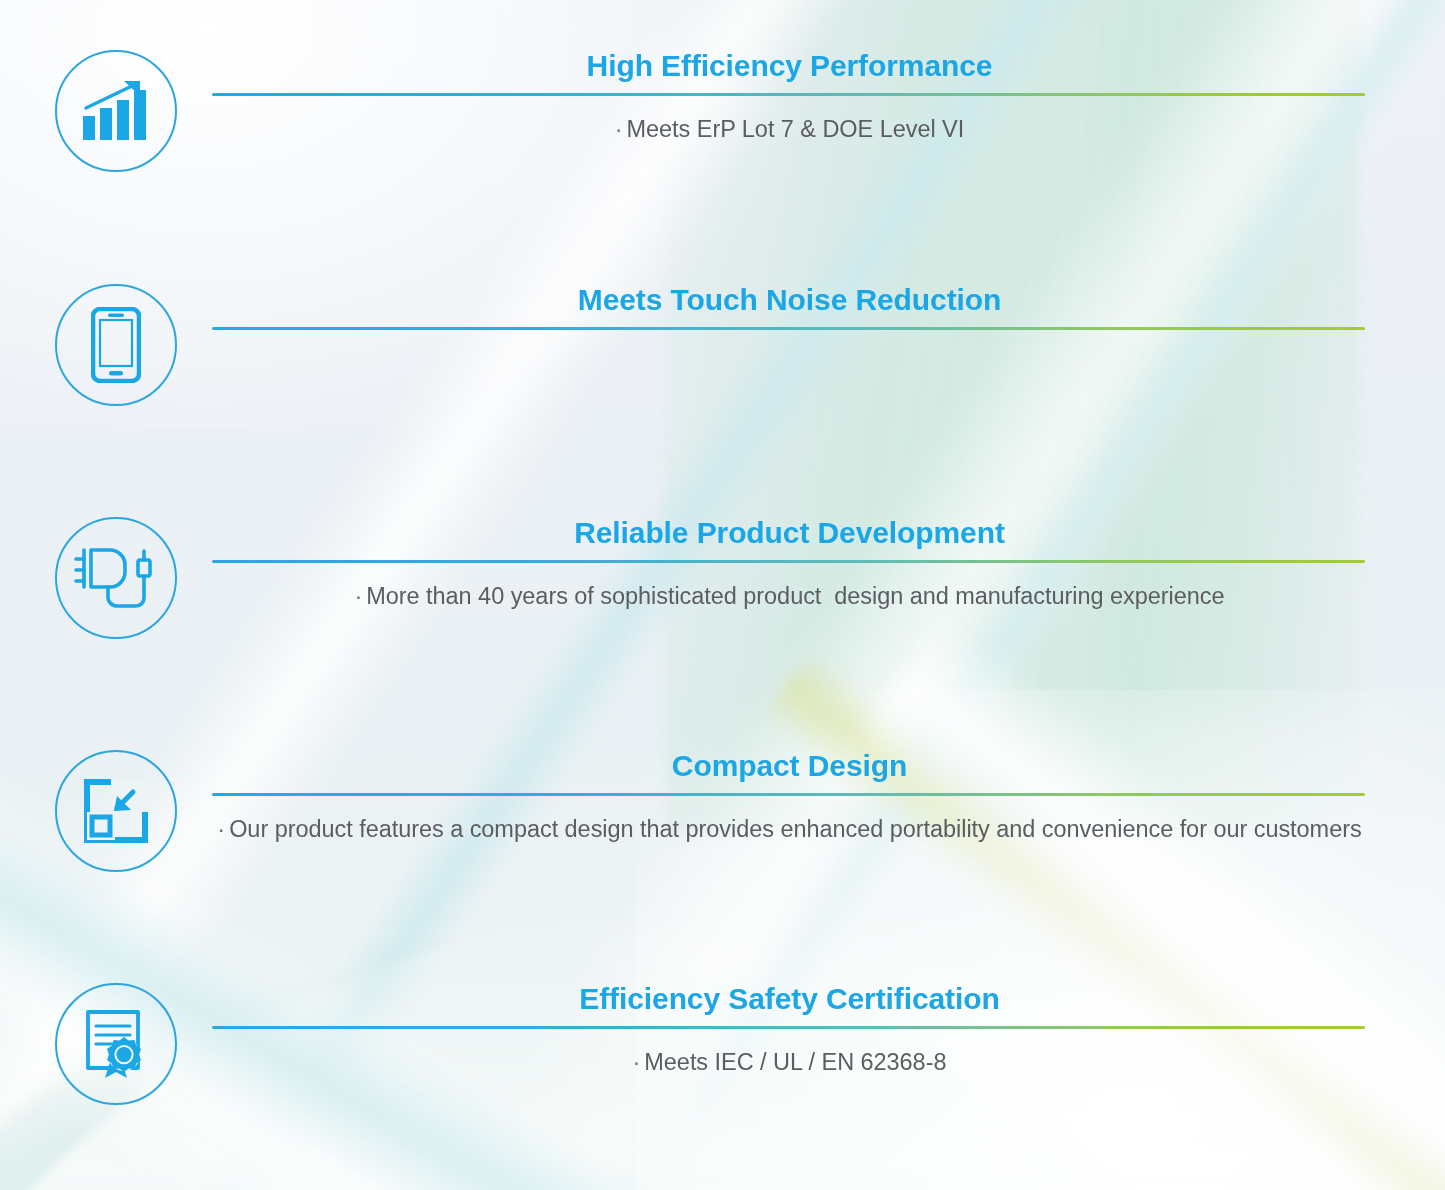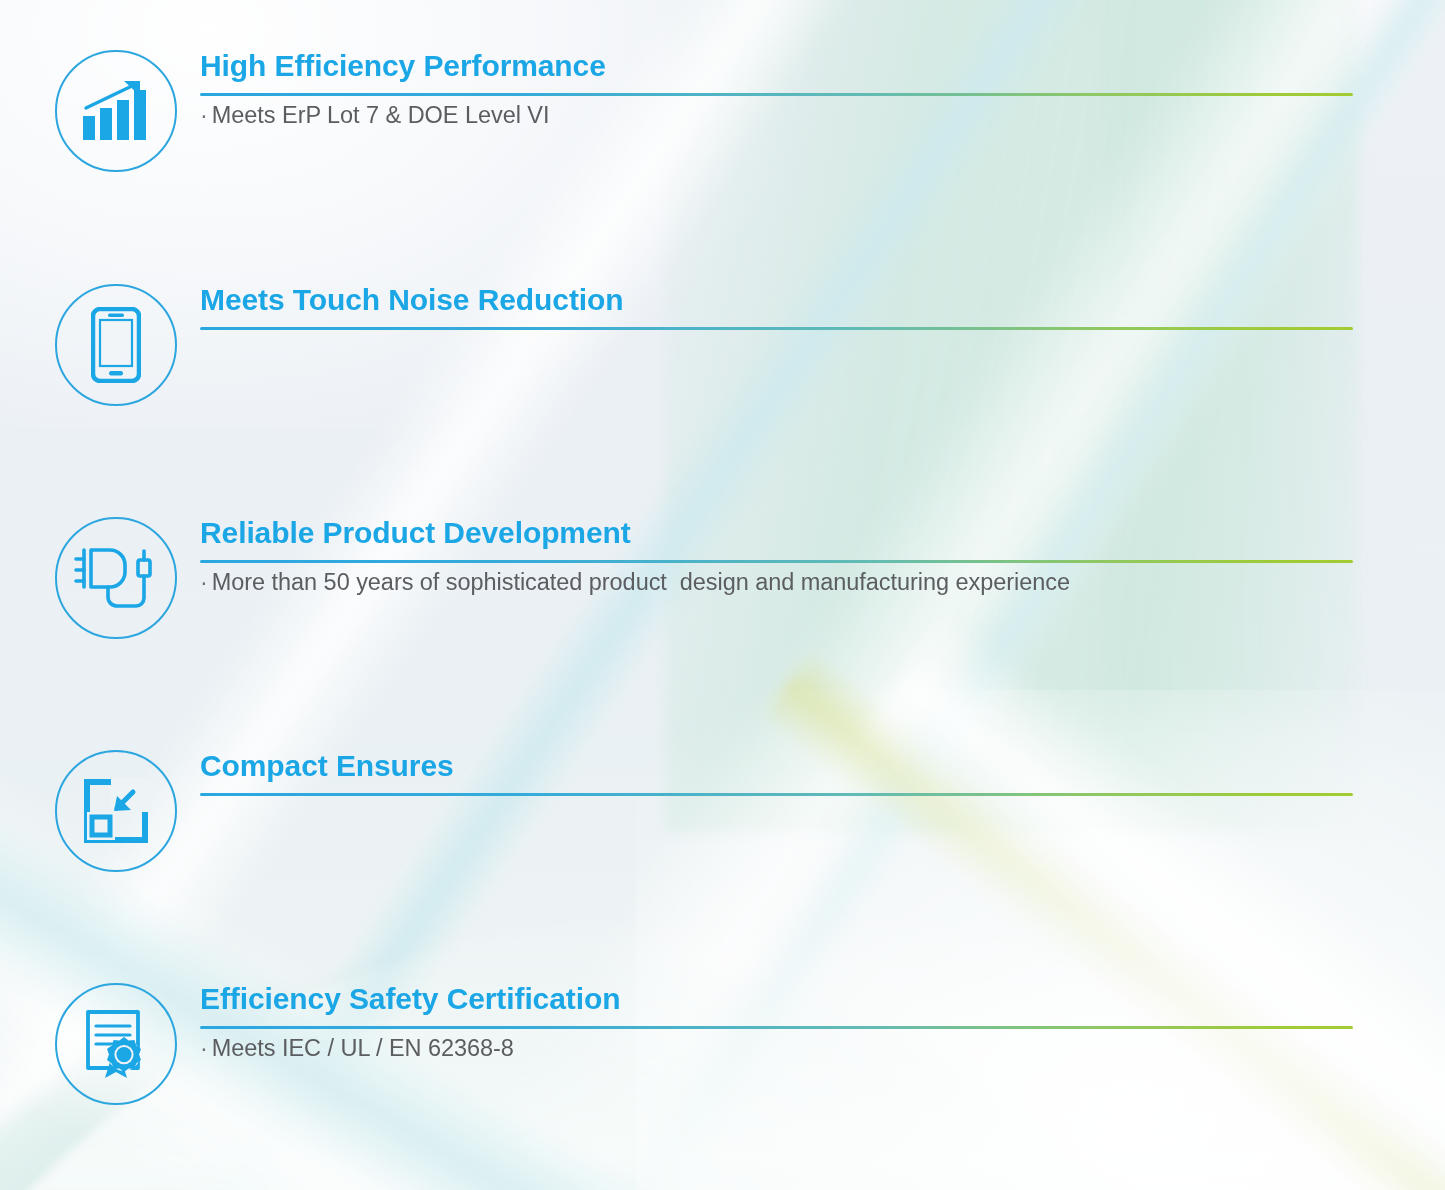--- a/index.html
+++ b/index.html
@@ -192,42 +192,44 @@
     border:2.4px solid #2CA6DF;
     display:flex;
     align-items:center;
     justify-content:center;
   }
 
   .icon-circle svg { display:block; }
 
   .feature-body {
     position:absolute;
-    left:200px;
+    left:212px;
     width:1155px;
+    text-align:center;
   }
 
   .feature-title {
     font-size:30px;
     font-weight:bold;
     color:#1BA6E6;
     letter-spacing:-0.1px;
     line-height:1.08;
     white-space:nowrap;
   }
 
   .feature-divider {
     margin-top:11px;
     width:1153px;
     height:2.6px;
     background:linear-gradient(90deg, #2BA7E0 0%, #36ABDA 28%, #63BBB4 58%, #8FC863 78%, #9FCB37 93%, #A3CC33 100%);
     border-radius:2px;
   }
 
   .feature-lines {
+    margin-top:14px;
   }
 
   .feature-line {
     font-size:23.5px;
     color:#5B5D61;
     line-height:1.63;
     letter-spacing:-0.05px;
     white-space:pre-wrap;
   }
 
@@ -310,41 +312,44 @@
           <path d="M34 45 V55 a9 9 0 0 0 9 9 H62 a8 8 0 0 0 8 -8 V34"></path>
           <rect x="64" y="18" width="12" height="16" rx="2" fill="none"></rect>
           <path d="M70 18 V9"></path>
         </svg>
       </div>
     </div>
     <div class="feature-body">
       <div class="feature-title">Reliable Product Development</div>
       <div class="feature-divider"></div>
       <div class="feature-lines">
-        <div class="feature-line"><span class="bullet">·</span><span>More than 50 years of sophisticated product  design and manufacturing experience</span></div>
+        <div class="feature-line"><span class="bullet">·</span><span>More than 40 years of sophisticated product  design and manufacturing experience</span></div>
       </div>
     </div>
   </div>
 
   <div class="feature-row" style="top:750px;">
     <div class="icon-wrap">
       <div class="icon-circle">
         <svg width="70" height="70" viewBox="0 0 70 70" fill="none">
           <path d="M6 6 H64 V64 H6 Z" stroke="#1BA6E6" stroke-width="6" fill="none"></path>
           <rect x="6" y="36" width="28" height="28" fill="#EEF3F6"></rect>
           <rect x="11" y="41" width="18" height="18" stroke="#1BA6E6" stroke-width="5" fill="none"></rect>
           <rect x="30" y="2" width="40" height="34" fill="#EEF3F6"></rect>
           <path d="M52 16 L36 32" stroke="#1BA6E6" stroke-width="5" stroke-linecap="round"></path>
           <path d="M33 35 L36 20 L50 34 Z" fill="#1BA6E6"></path>
         </svg>
       </div>
     </div>
     <div class="feature-body">
-      <div class="feature-title">Compact Ensures</div>
-      <div class="feature-divider"></div>
+      <div class="feature-title">Compact Design</div>
+      <div class="feature-divider"></div>
+      <div class="feature-lines">
+        <div class="feature-line"><span class="bullet">·</span><span>Our product features a compact design that provides enhanced portability and convenience for our customers</span></div>
+      </div>
     </div>
   </div>
 
   <div class="feature-row" style="top:983px;">
     <div class="icon-wrap">
       <div class="icon-circle">
         <svg width="72" height="76" viewBox="0 0 72 76" fill="none">
           <path d="M8 6 H58 V62 H8 Z" stroke="#1BA6E6" stroke-width="3.8" fill="none" stroke-linejoin="round"></path>
           <path d="M16 20 H50" stroke="#1BA6E6" stroke-width="3.2" stroke-linecap="round"></path>
           <path d="M16 29 H50" stroke="#1BA6E6" stroke-width="3.2" stroke-linecap="round"></path>

